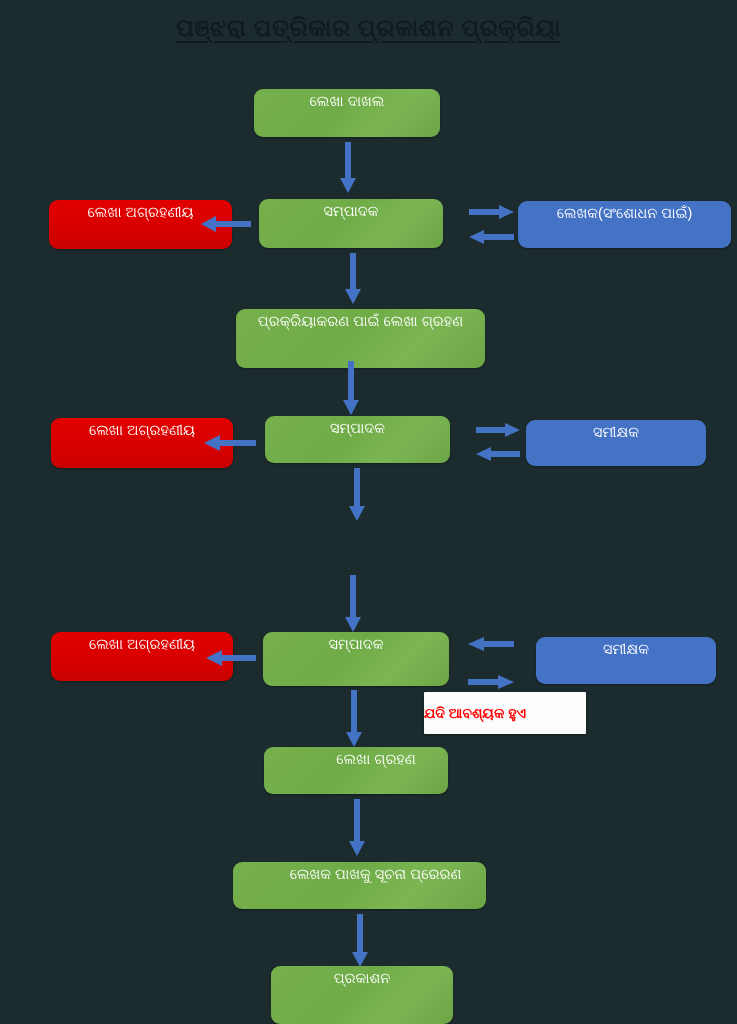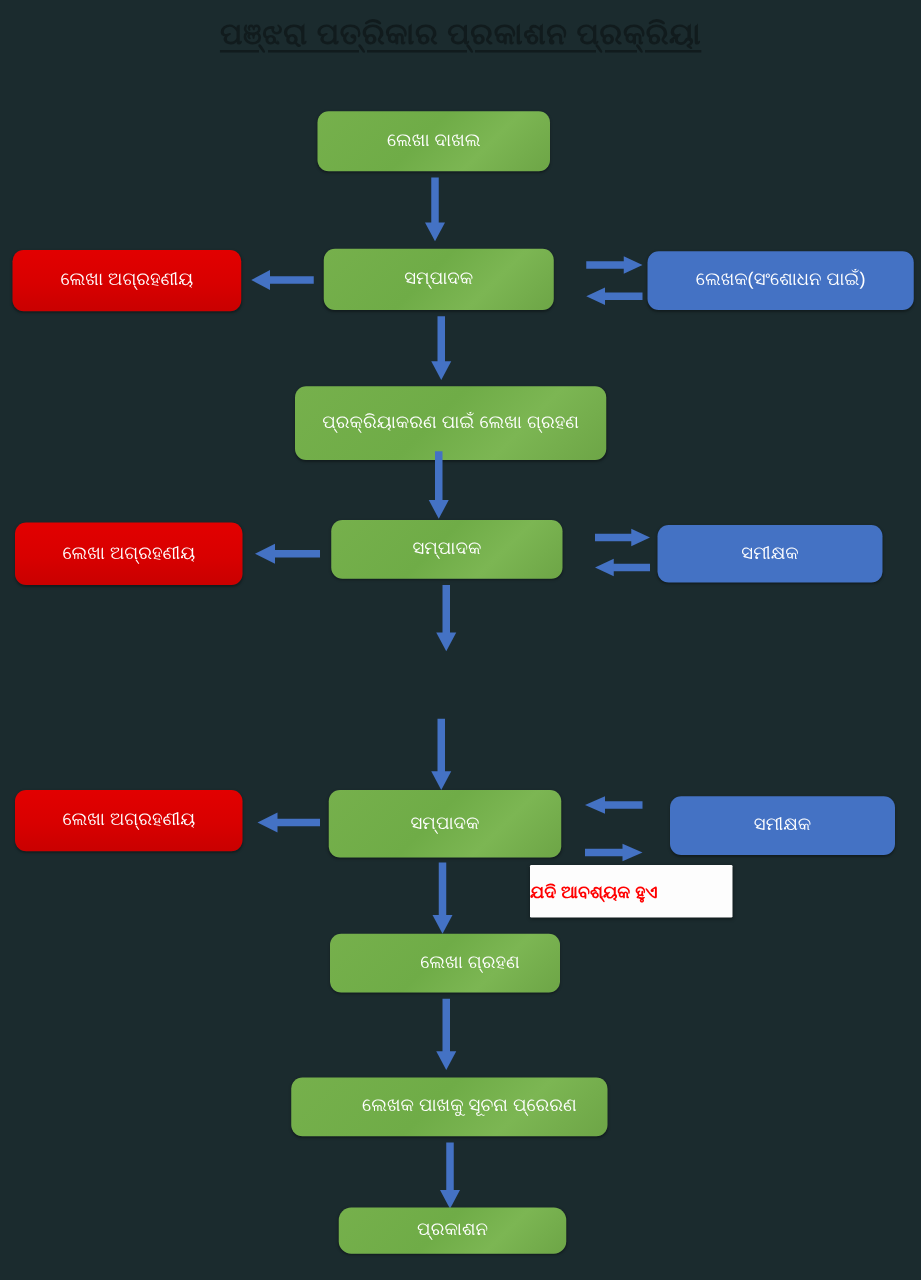--- a/index.html
+++ b/index.html
@@ -29,36 +29,36 @@
     letter-spacing: 0.5px;
     text-decoration: underline;
     text-underline-offset: 5px;
     text-decoration-thickness: 2px;
   }
 
   
   .node {
     position: absolute;
     display: flex;
-    align-items: center;
     justify-content: center;
     border-radius: 9px;
     color: #ffffff;
     font-size: 14.5px;
     font-weight: 500;
     text-align: center;
     line-height: 1.15;
     padding: 4px 8px;
     box-shadow: 0 1px 2px rgba(0,0,0,0.35);
   }
   .node.green {
     background: linear-gradient(135deg, #76b04c 0%, #6fac47 45%, #7cb653 70%, #6da546 100%);
   }
   .node.red {
     background: linear-gradient(180deg, #e20000 0%, #d80000 55%, #c90000 100%);
+    margin-left: 39px;
   }
   .node.blue {
     background: #4472c4;
   }
 
   
   .note {
     position: absolute;
     background: #fdfdfd;
     color: #ff0000;
@@ -248,17 +248,17 @@
     <span>ଲେଖକ ପାଖକୁ ସୂଚନା ପ୍ରେରଣ</span>
   </div>
 
   <div class="arrow" style="left:352px; top:914px;">
     <svg width="16" height="54" viewBox="0 0 16 54">
       <rect x="5" y="0" width="6" height="40" fill="#4472c4"></rect>
       <polygon points="8,53 0,38 16,38" fill="#4472c4"></polygon>
     </svg>
   </div>
 
-  <div class="node green" style="left:271px; top:966px; width:182px; height:37px;border-radius:10px;">
+  <div class="node green" style="left:271px; top:966px; width:182px; height:58px;">
     <span>ପ୍ରକାଶନ</span>
   </div>
 
 </div>
 
 </body></html>

